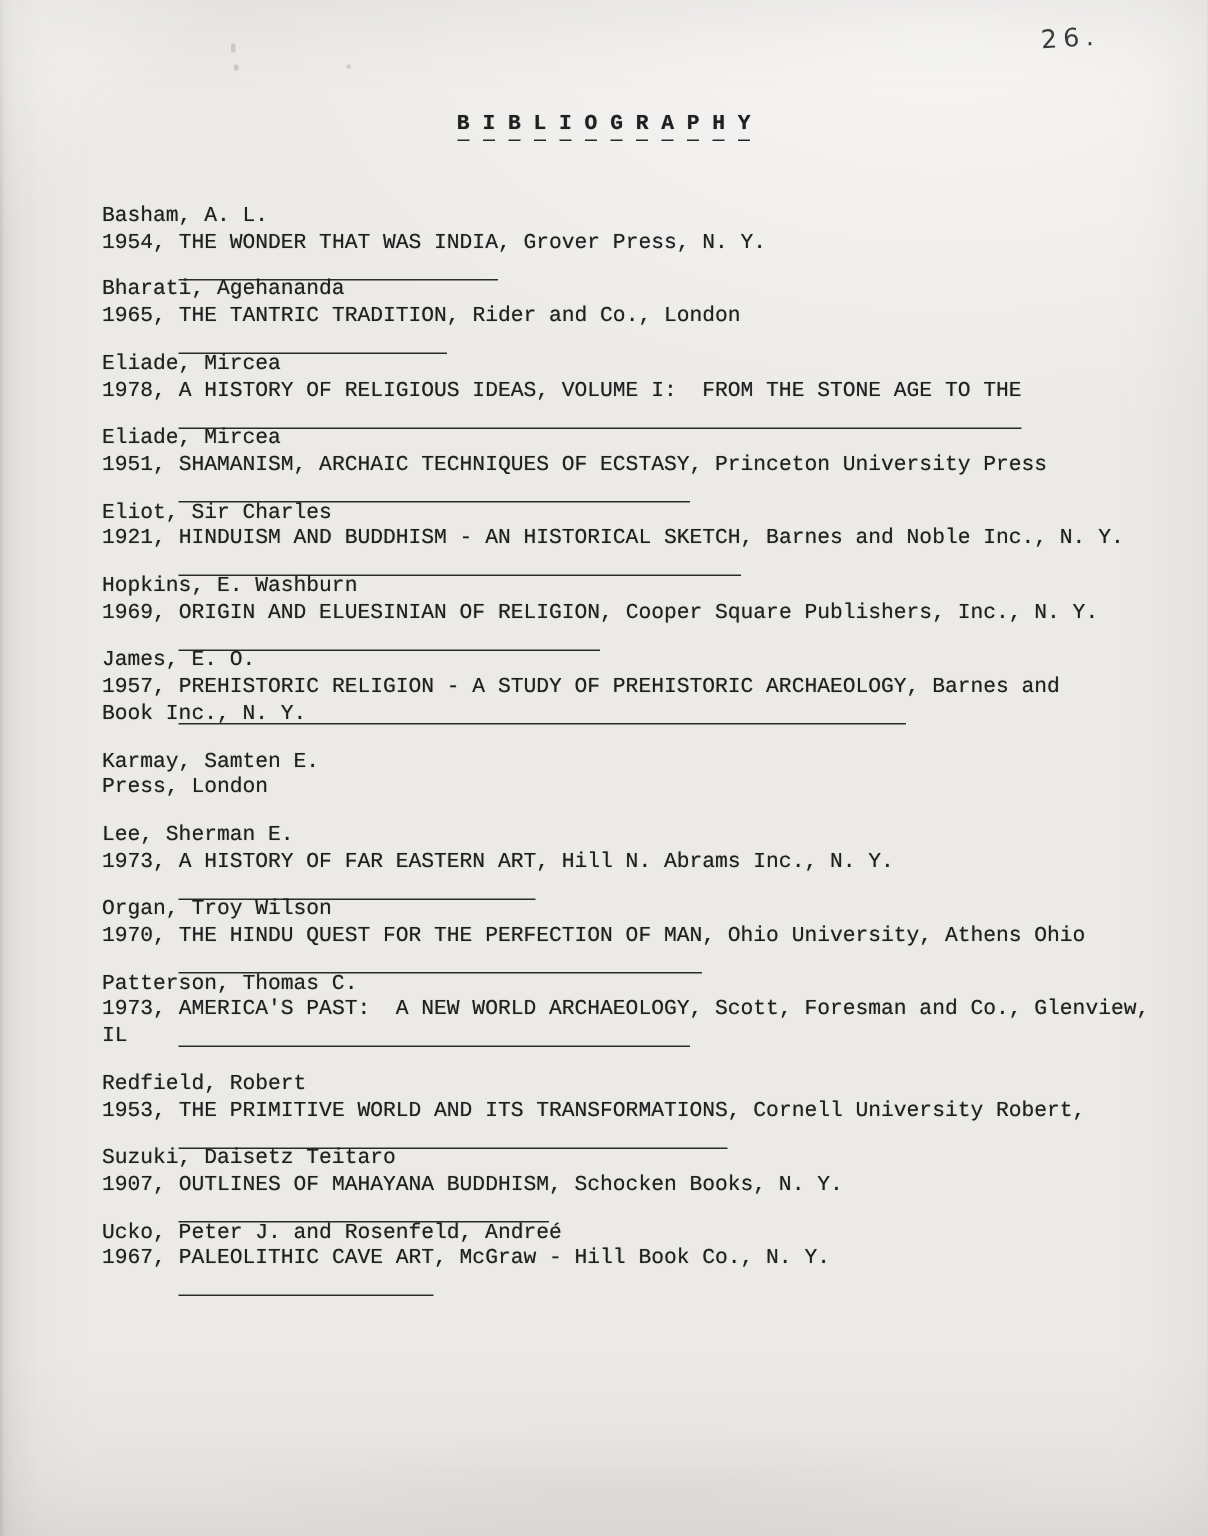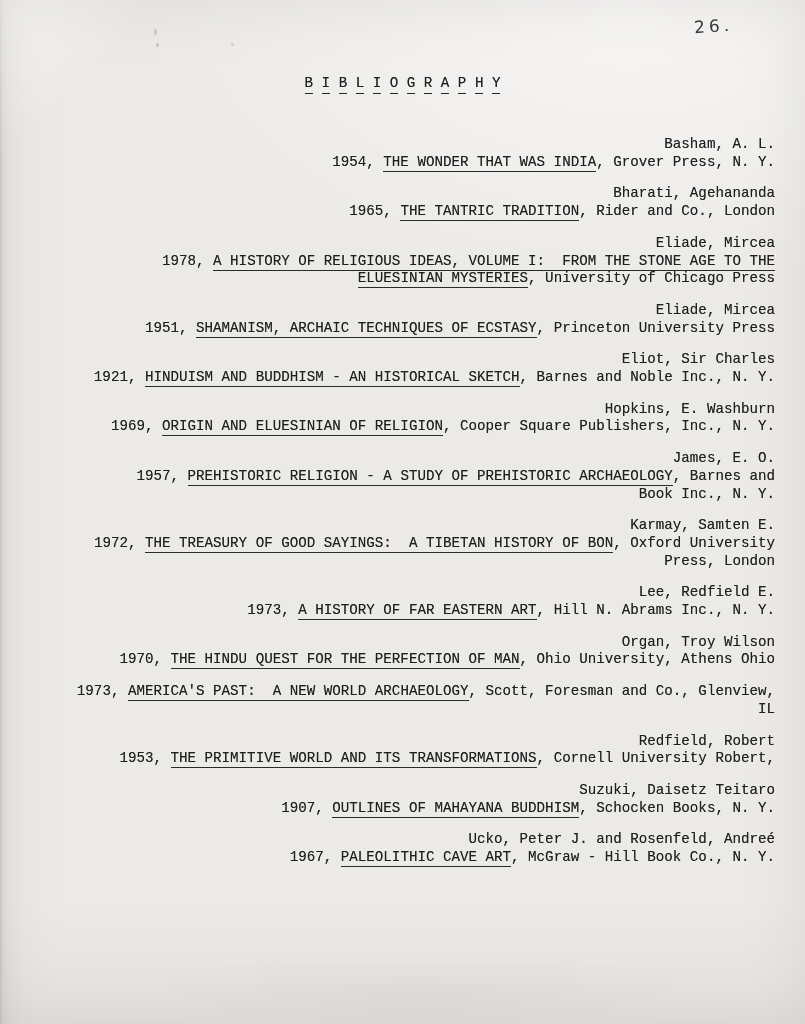--- a/index.html
+++ b/index.html
@@ -47,45 +47,45 @@
   }
   .s1 { left: 154px; top: 29px; width: 3px; height: 6px; opacity: 0.5; }
   .s2 { left: 156px; top: 43px; width: 3px; height: 4px; opacity: 0.55; }
   .s3 { left: 231px; top: 43px; width: 3px; height: 3px; opacity: 0.45; }
   .title {
     margin: 0;
     padding-top: 74px;
     padding-bottom: 0;
     text-align: center;
     font-size: 14.2px;
-    font-weight: normal;
+    font-weight: bold;
     line-height: 18px;
     letter-spacing: 0;
     text-shadow: 0 0 0.6px rgba(25,25,25,0.6);
   }
   .title .title-letter {
     display: inline-block;
     border-bottom: 1.5px solid #262626;
     padding-bottom: 1px;
     margin-right: 0.6em;
   }
   .title .title-letter:last-child { margin-right: 0; }
   .entries {
     margin-top: 42px;
     padding-left: 68px;
     padding-right: 30px;
     font-size: 14.2px;
     line-height: 17.7px;
     text-shadow: 0 0 0.6px rgba(25,25,25,0.55);
   }
-  .entry { margin-bottom: 14px; text-align: right; }
+  .entry { margin-bottom: 14px; }
   .author-line, .ref-line { white-space: pre; }
   .underlined {
     border-bottom: 1.4px solid #2a2a2a;
-    padding-bottom: 1px;
+    padding-bottom: 16px;
     margin-top: 44px;
   }
 </style>
 </head>
 <body>
 
 <div class="paper">
   <div class="page-number">26.</div>
 
   <div class="speck s1"></div>
@@ -99,53 +99,52 @@
         <div class="author-line">Basham, A. L.</div>
         <div class="ref-line"><span>1954, </span><span class="underlined">THE WONDER THAT WAS INDIA</span><span>, Grover Press, N. Y.</span></div>
       </div>
       <div class="entry">
         <div class="author-line">Bharati, Agehananda</div>
         <div class="ref-line"><span>1965, </span><span class="underlined">THE TANTRIC TRADITION</span><span>, Rider and Co., London</span></div>
       </div>
       <div class="entry">
         <div class="author-line">Eliade, Mircea</div>
         <div class="ref-line"><span>1978, </span><span class="underlined">A HISTORY OF RELIGIOUS IDEAS, VOLUME I:  FROM THE STONE AGE TO THE</span></div>
-        <div class="ref-line"><span class="underlined">ELUESINIAN MYSTERIES</span><span>, University of Chicago Press</span></div>
       </div>
       <div class="entry">
         <div class="author-line">Eliade, Mircea</div>
         <div class="ref-line"><span>1951, </span><span class="underlined">SHAMANISM, ARCHAIC TECHNIQUES OF ECSTASY</span><span>, Princeton University Press</span></div>
       </div>
       <div class="entry">
         <div class="author-line">Eliot, Sir Charles</div>
         <div class="ref-line"><span>1921, </span><span class="underlined">HINDUISM AND BUDDHISM - AN HISTORICAL SKETCH</span><span>, Barnes and Noble Inc., N. Y.</span></div>
       </div>
       <div class="entry">
         <div class="author-line">Hopkins, E. Washburn</div>
         <div class="ref-line"><span>1969, </span><span class="underlined">ORIGIN AND ELUESINIAN OF RELIGION</span><span>, Cooper Square Publishers, Inc., N. Y.</span></div>
       </div>
       <div class="entry">
         <div class="author-line">James, E. O.</div>
         <div class="ref-line"><span>1957, </span><span class="underlined">PREHISTORIC RELIGION - A STUDY OF PREHISTORIC ARCHAEOLOGY</span><span>, Barnes and</span></div>
         <div class="ref-line"><span>Book Inc., N. Y.</span></div>
       </div>
       <div class="entry">
         <div class="author-line">Karmay, Samten E.</div>
-        <div class="ref-line"><span>1972, </span><span class="underlined">THE TREASURY OF GOOD SAYINGS:  A TIBETAN HISTORY OF BON</span><span>, Oxford University</span></div>
         <div class="ref-line"><span>Press, London</span></div>
       </div>
       <div class="entry">
-        <div class="author-line">Lee, Redfield E.</div>
+        <div class="author-line">Lee, Sherman E.</div>
         <div class="ref-line"><span>1973, </span><span class="underlined">A HISTORY OF FAR EASTERN ART</span><span>, Hill N. Abrams Inc., N. Y.</span></div>
       </div>
       <div class="entry">
         <div class="author-line">Organ, Troy Wilson</div>
         <div class="ref-line"><span>1970, </span><span class="underlined">THE HINDU QUEST FOR THE PERFECTION OF MAN</span><span>, Ohio University, Athens Ohio</span></div>
       </div>
       <div class="entry">
+        <div class="author-line">Patterson, Thomas C.</div>
         <div class="ref-line"><span>1973, </span><span class="underlined">AMERICA'S PAST:  A NEW WORLD ARCHAEOLOGY</span><span>, Scott, Foresman and Co., Glenview,</span></div>
         <div class="ref-line"><span>IL</span></div>
       </div>
       <div class="entry">
         <div class="author-line">Redfield, Robert</div>
         <div class="ref-line"><span>1953, </span><span class="underlined">THE PRIMITIVE WORLD AND ITS TRANSFORMATIONS</span><span>, Cornell University Robert,</span></div>
       </div>
       <div class="entry">
         <div class="author-line">Suzuki, Daisetz Teitaro</div>
         <div class="ref-line"><span>1907, </span><span class="underlined">OUTLINES OF MAHAYANA BUDDHISM</span><span>, Schocken Books, N. Y.</span></div>

